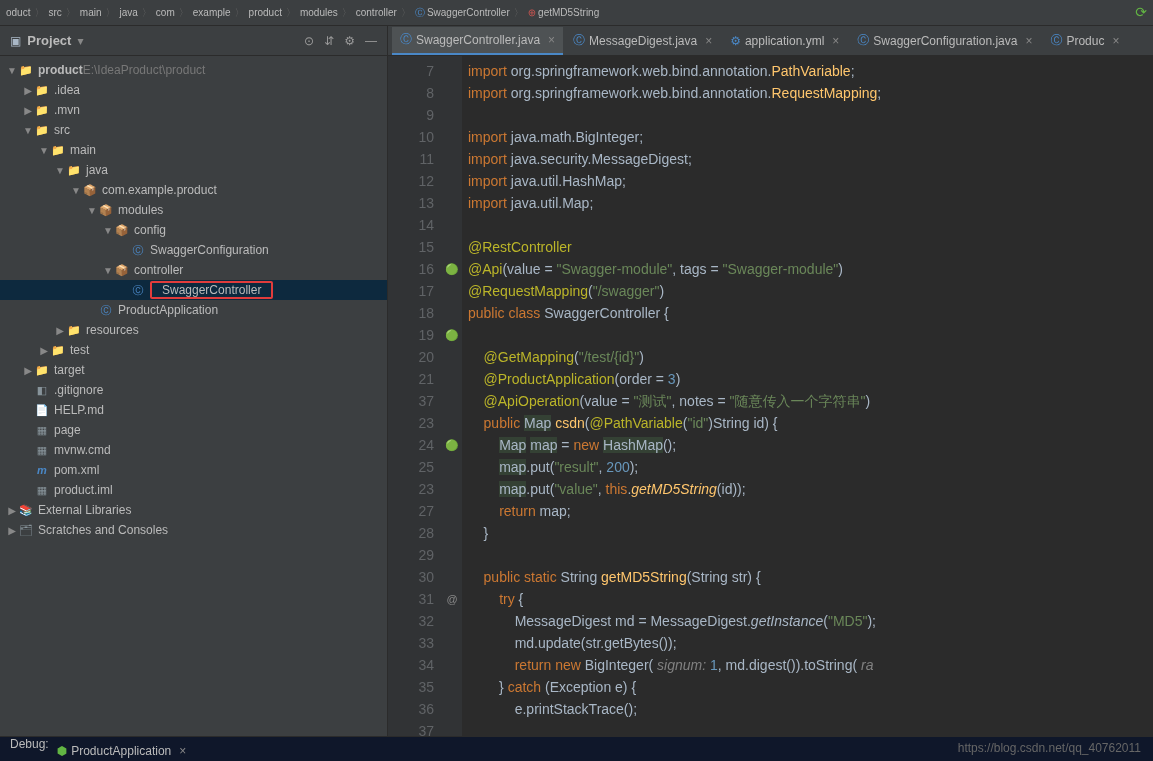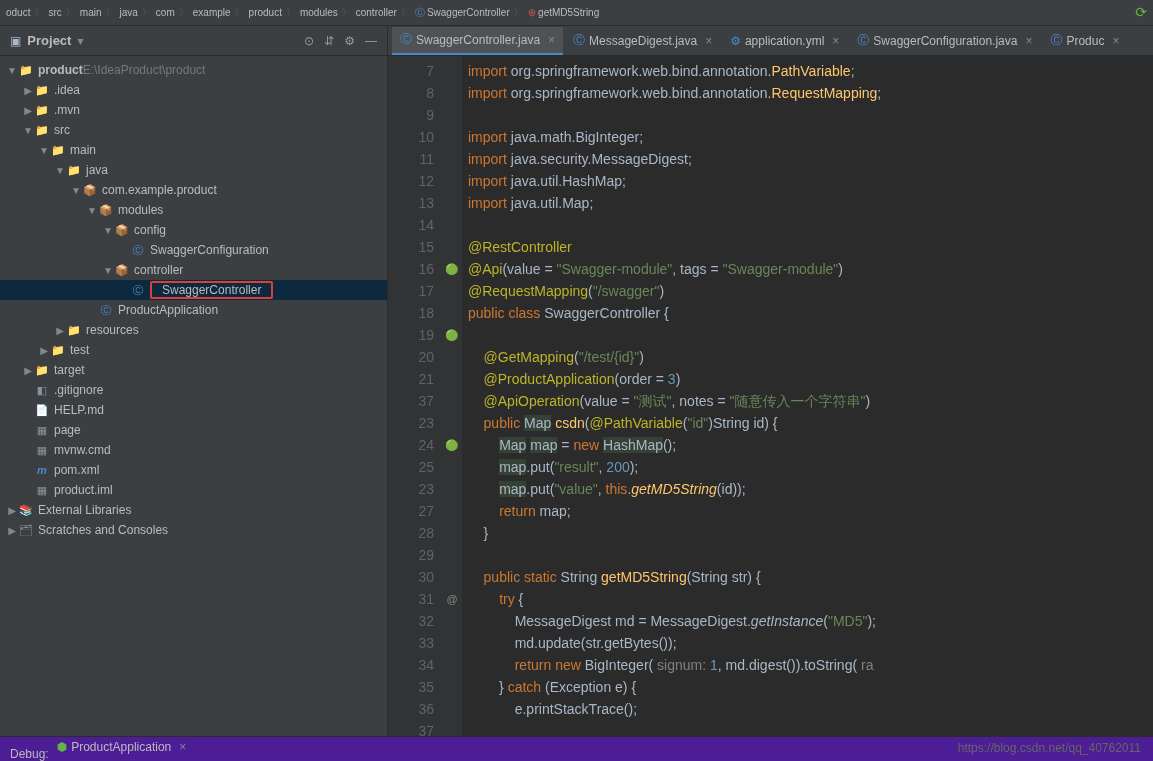--- a/index.html
+++ b/index.html
@@ -28,22 +28,22 @@
 .tab.active { background:#4e5254; border-bottom:2px solid #4a88c7;}
 .tab .close{ color:#888; margin-left:4px;}
 .code { flex:1; display:flex; font-family:Consolas,"Courier New",monospace; font-size:14px; overflow:hidden;}
 .gutter { width:54px; background:#313335; text-align:right; padding:4px 8px 0 0; color:#606366; user-select:none;}
 .gutter div{ height:22px; line-height:22px;}
 .gutter-icons{ width:20px; background:#313335; padding-top:4px;}
 .gutter-icons div{ height:22px; line-height:22px; text-align:center; font-size:11px;}
 .lines { flex:1; padding:4px 0 0 6px;}
 .lines div.line{ height:22px; line-height:22px; white-space:pre;}
 .kw{color:#cc7832;} .str{color:#6a8759;} .ann{color:#bbb529;} .num{color:#6897bb;} .fn{color:#ffc66d;} .it{font-style:italic;}
-.hl-bg{background:#344134;} .param{color:#808080; margin-top:36px;}
-.debug-bar{ height:25px; background:#4c1d95; display:flex; align-items:flex-end; padding:0 10px; border-top:1px solid #2b2b2b;}
+.hl-bg{background:#344134;} .param{color:#808080; font-style:italic;margin-top:36px;}
+.debug-bar{ height:25px; background:#0f172a; display:flex; align-items:flex-start; padding:0 10px; border-top:1px solid #2b2b2b;}
 .debug-bar .lbl{ color:#bbb;}
 .debug-bar .tab{ background:transparent; color:#bbb;}
 .watermark{ position:absolute; right:12px; bottom:6px; color:#666; font-size:12px;}
 .folder-orange{color:#c88442;}
 </style>
 </head>
 <body>
 
 <div class="breadcrumb" id="bc">
     <span>oduct</span>

